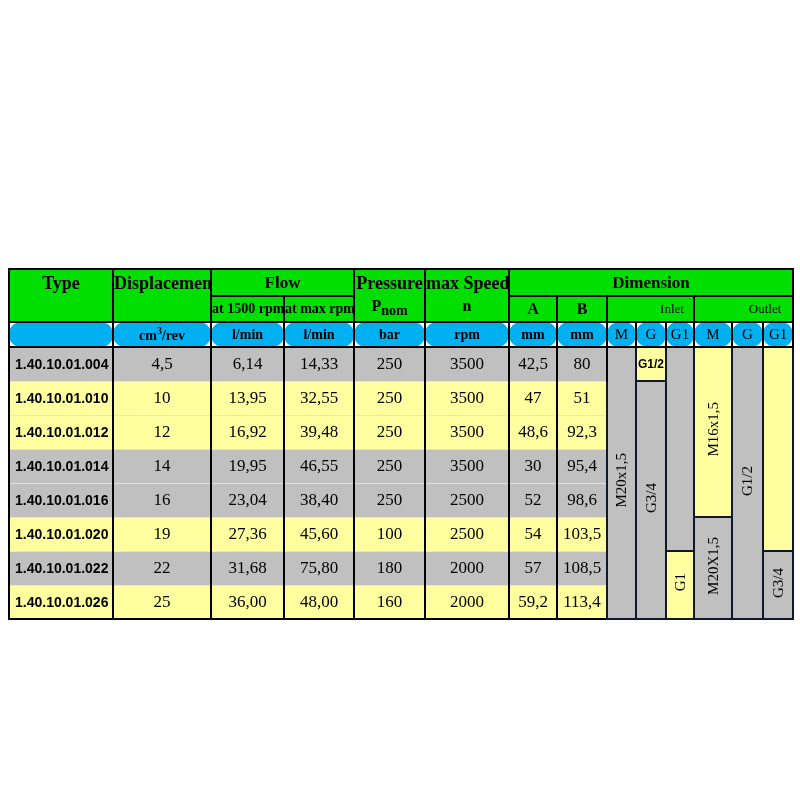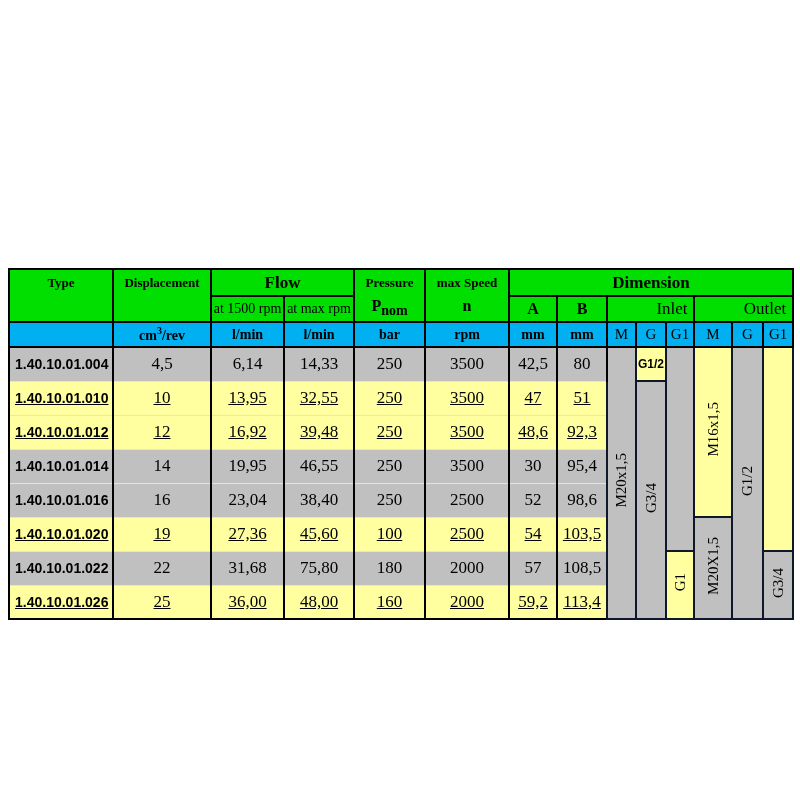--- a/index.html
+++ b/index.html
@@ -15,43 +15,43 @@
     border-collapse:collapse;table-layout:fixed;
     border:2px solid #000;
   }
   th{
     background:var(--green);
     border:2px solid #000;
     color:#000;padding:0;overflow:hidden;white-space:nowrap;
   }
   tr.hr1 th{height:25px;font-size:17px;font-weight:bold;}
   th.v2{vertical-align:top;}
-  th .l1{font-size:13px;font-weight:bold;line-height:26px;}
+  th .l1{font-size:18px;font-weight:bold;line-height:26px;}
   th .l2{font-size:16px;font-weight:bold;line-height:19px;}
   th .l2 sub{font-size:14px;}
   tr.hr2 th{height:24px;}
-  tr.hr2 th.sub{font-size:14px;font-weight:normal;}
+  tr.hr2 th.sub{font-size:14px;font-weight:bold;}
   tr.hr2 th.ab{font-size:16px;font-weight:bold;}
-  tr.hr2 th.io{font-size:17px;font-weight:normal;padding-left:43px;}
+  tr.hr2 th.io{font-size:13px;font-weight:normal;padding-left:43px;}
   tr.unit th{
     height:23px;background:var(--blue);
-    font-size:14px;font-weight:bold;
+    font-size:14px;font-weight:bold;border-radius:12px;
   }
   tr.unit th sup{font-size:10px;}
   tr.unit th.mg{font-size:15px;font-weight:normal;}
 
   tbody tr{height:34px;}
   tbody td{
     border-left:2px solid #000;border-right:2px solid #000;
     border-top:1px solid #e3e3e3;border-bottom:1px solid #e3e3e3;
     font-size:17px;text-align:center;vertical-align:middle;
     padding:0;overflow:hidden;white-space:nowrap;color:#000;
   }
   tbody tr.gray td{background:var(--gray);}
-  tbody tr.yellow td{background:var(--yellow);text-decoration:underline;}
+  tbody tr.yellow td{background:var(--yellow);}
   tbody td.type-cell{
     text-align:left;padding-left:5px;
     font-family:"Liberation Sans", sans-serif;
     font-size:14px;font-weight:bold;
   }
   tbody td.dim{border:2px solid #0f172a;}
   tbody td.dim.gray{background:var(--gray);}
   tbody td.dim.yellow{background:var(--yellow);}
   td.dim.rot div{
     writing-mode:vertical-rl;transform:rotate(180deg);

